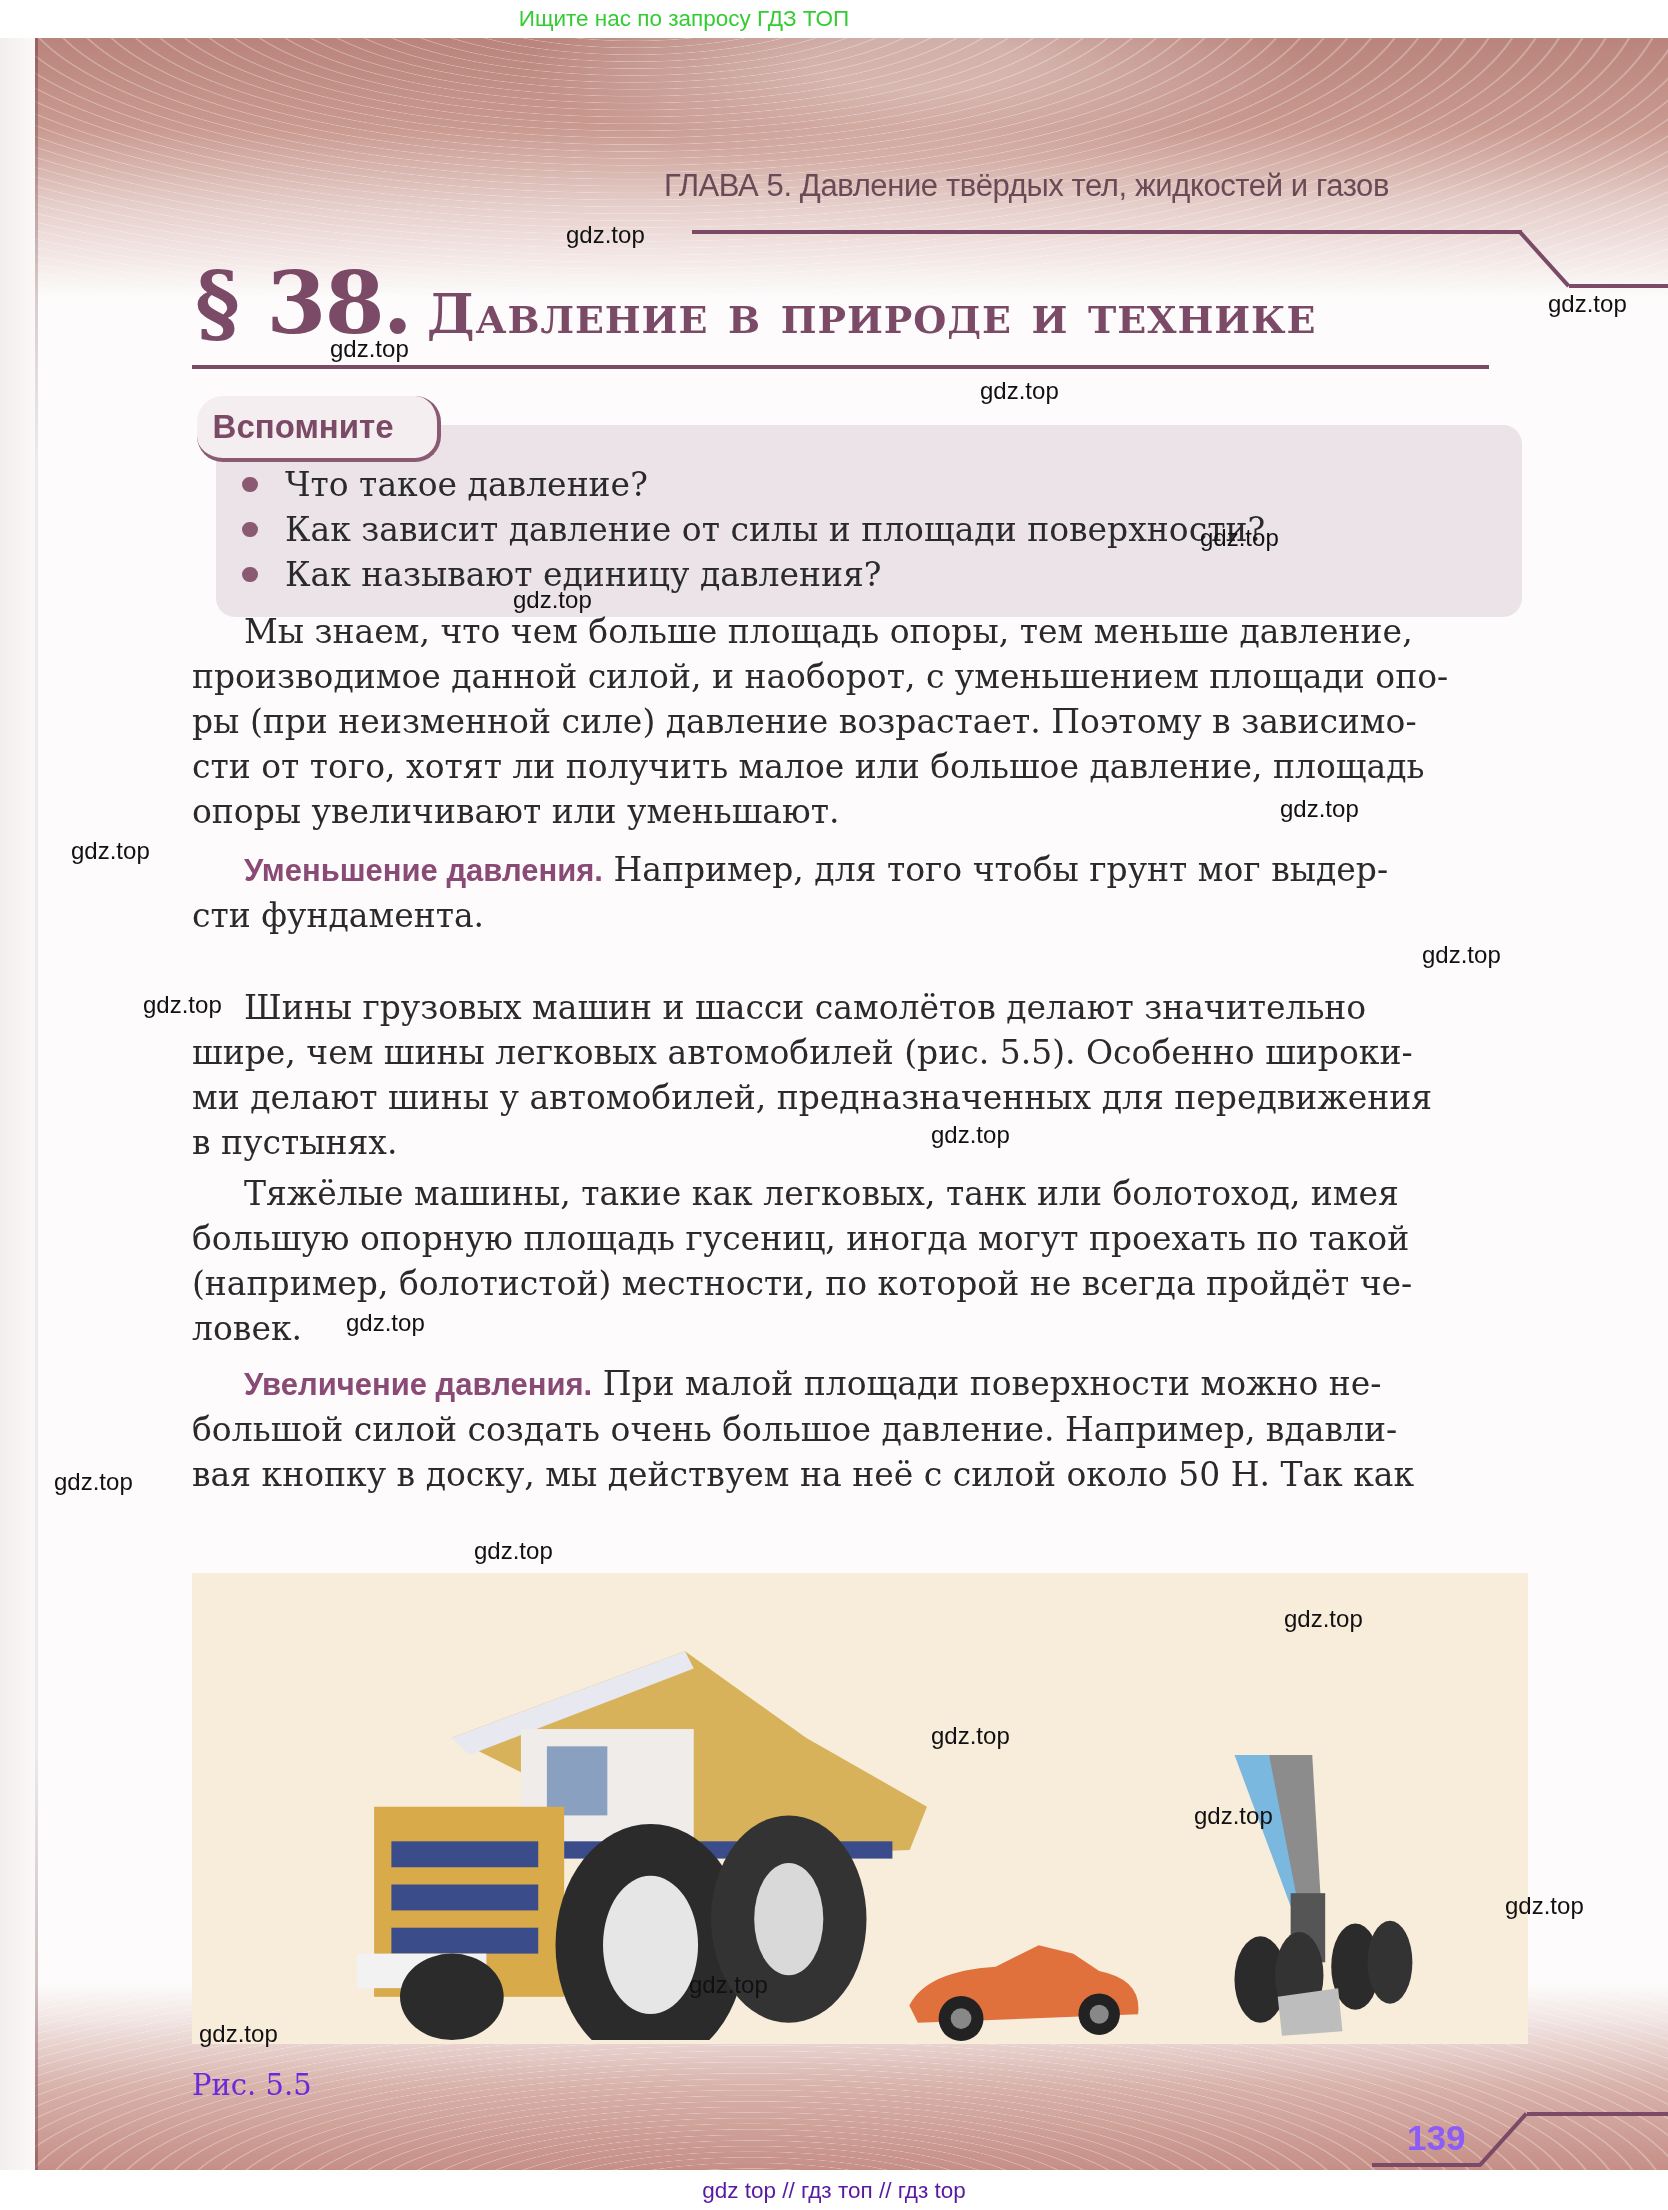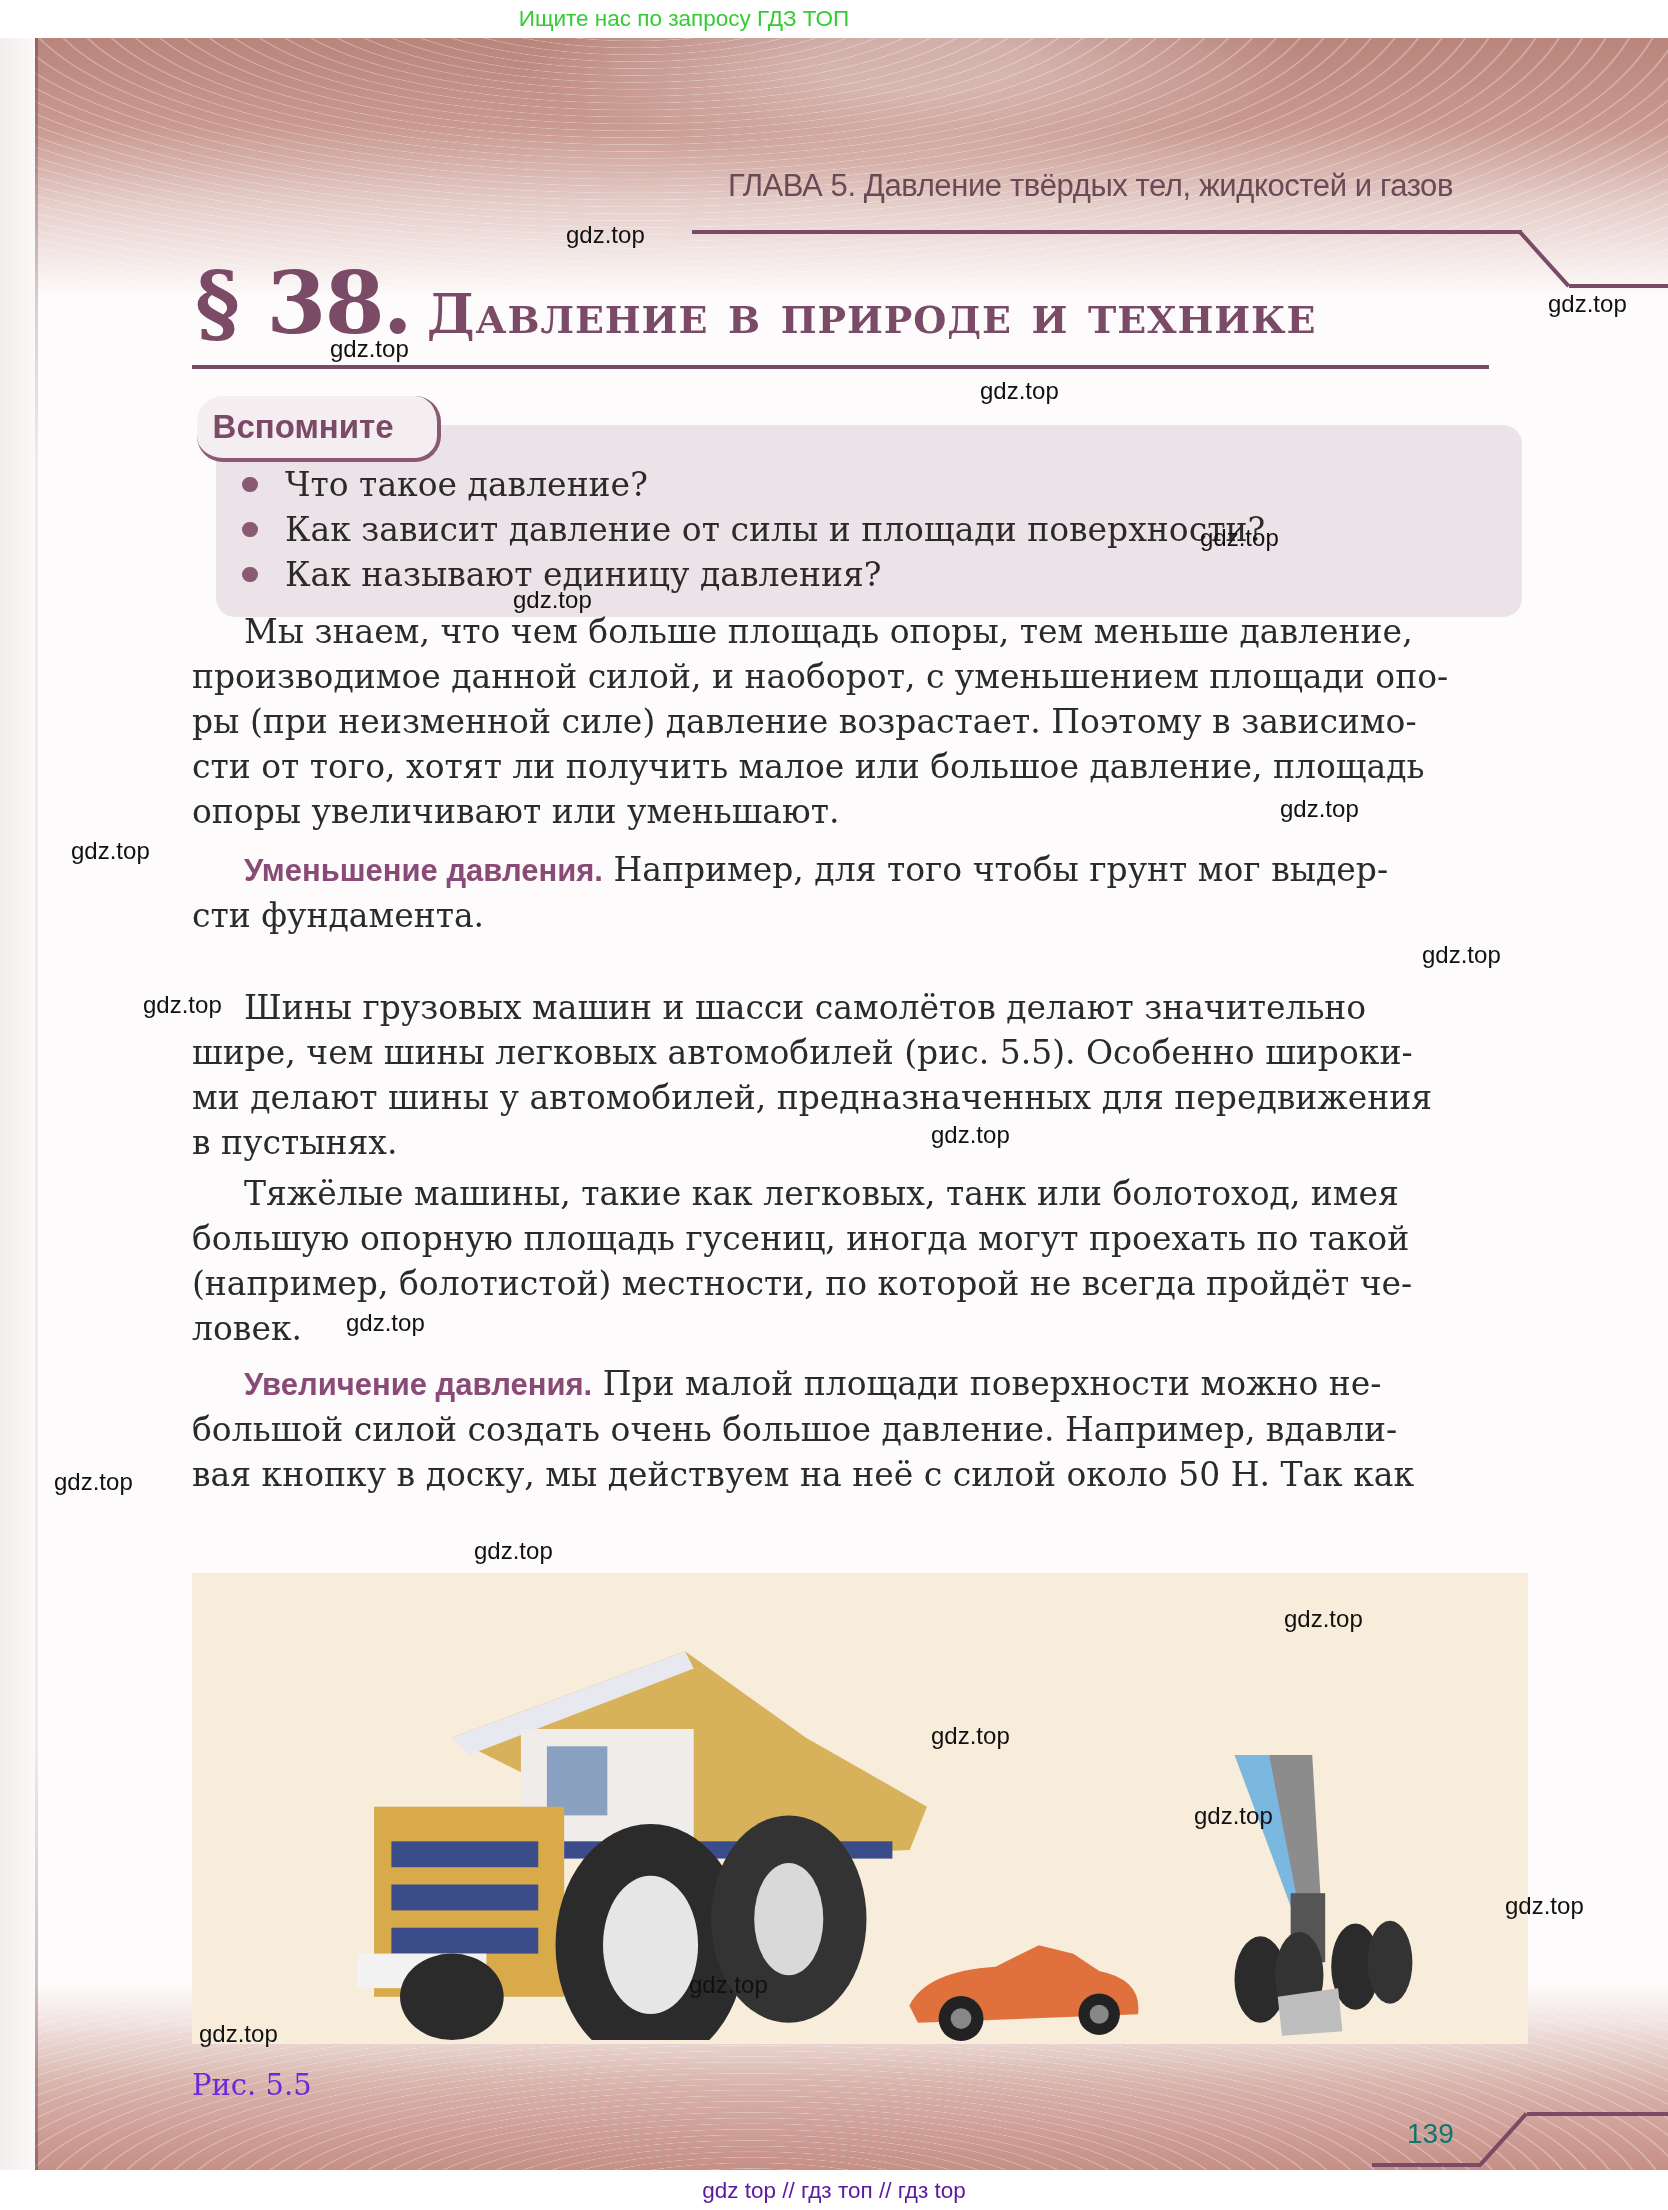--- a/index.html
+++ b/index.html
@@ -40,21 +40,21 @@
       linear-gradient(to bottom, #b9847b 0%, #c99a90 35%, #e6cfcb 65%, rgba(253,251,251,0) 100%);
   }
   .footer-art {
     position: absolute; left: 0; top: 1946px; width: 1668px; height: 186px;
     background:
       repeating-radial-gradient(ellipse at 45% 120%, rgba(255,255,255,0) 0 19px, rgba(255,255,255,.35) 21px, rgba(255,255,255,0) 23px),
       linear-gradient(to top, #c58f86 0%, #d8b2ab 45%, #f1e4e2 80%, rgba(253,251,251,0) 100%);
   }
 
   .chapter-title {
-    position: absolute; left: 728px; top: 130px; width: 839px;
+    position: absolute; left: 664px; top: 130px; width: 839px;
     font-family: "Liberation Sans", sans-serif; font-size: 31px; color: #6a4a56;
     white-space: nowrap; letter-spacing: -0.4px;
   }
   .chapter-rule {
     position: absolute; left: 692px; top: 192px; width: 830px; height: 3.5px; background: #7b4a66;
   }
   .chapter-rule-slant {
     position: absolute; left: 1520px; top: 192px; width: 73px; height: 3.5px; background: #7b4a66;
     transform-origin: left center; transform: rotate(48deg);
   }
@@ -113,21 +113,21 @@
     position: absolute; left: 192px; top: 2030px; width: 1336px; 
     font-size: 29px; color: #6d28d9;
   }
 
   .truck { position: absolute; left: 130px; top: 61px; width: 778px; height: 406px; }
   .car { position: absolute; left: 700px; top: 346px; width: 259px; height: 130px; }
   .gear { position: absolute; left: 1025px; top: 182px; width: 225px; height: 285px; }
 
   .page-number {
     position: absolute; left: 1407px; top: 2080px;
-    font-family: "Liberation Sans", sans-serif; font-weight: normal; font-size: 28px; color: #0f766e;
+    font-family: "Liberation Sans", sans-serif; font-weight: bold; font-size: 35px; color: #8b5cf6;
   }
   .pn-rule { position: absolute; left: 1372px; top: 2125px; width: 109px; height: 3.5px; background: #7b4a66; }
   .pn-slant {
     position: absolute; left: 1480px; top: 2125px; width: 69px; height: 3.5px; background: #7b4a66;
     transform-origin: left center; transform: rotate(-48deg);
   }
   .pn-tail { position: absolute; left: 1527px; top: 2074px; width: 141px; height: 3.5px; background: #7b4a66; }
 
   .wm {
     position: absolute; font-family: "Liberation Sans", sans-serif; font-size: 24px; color: #111;

